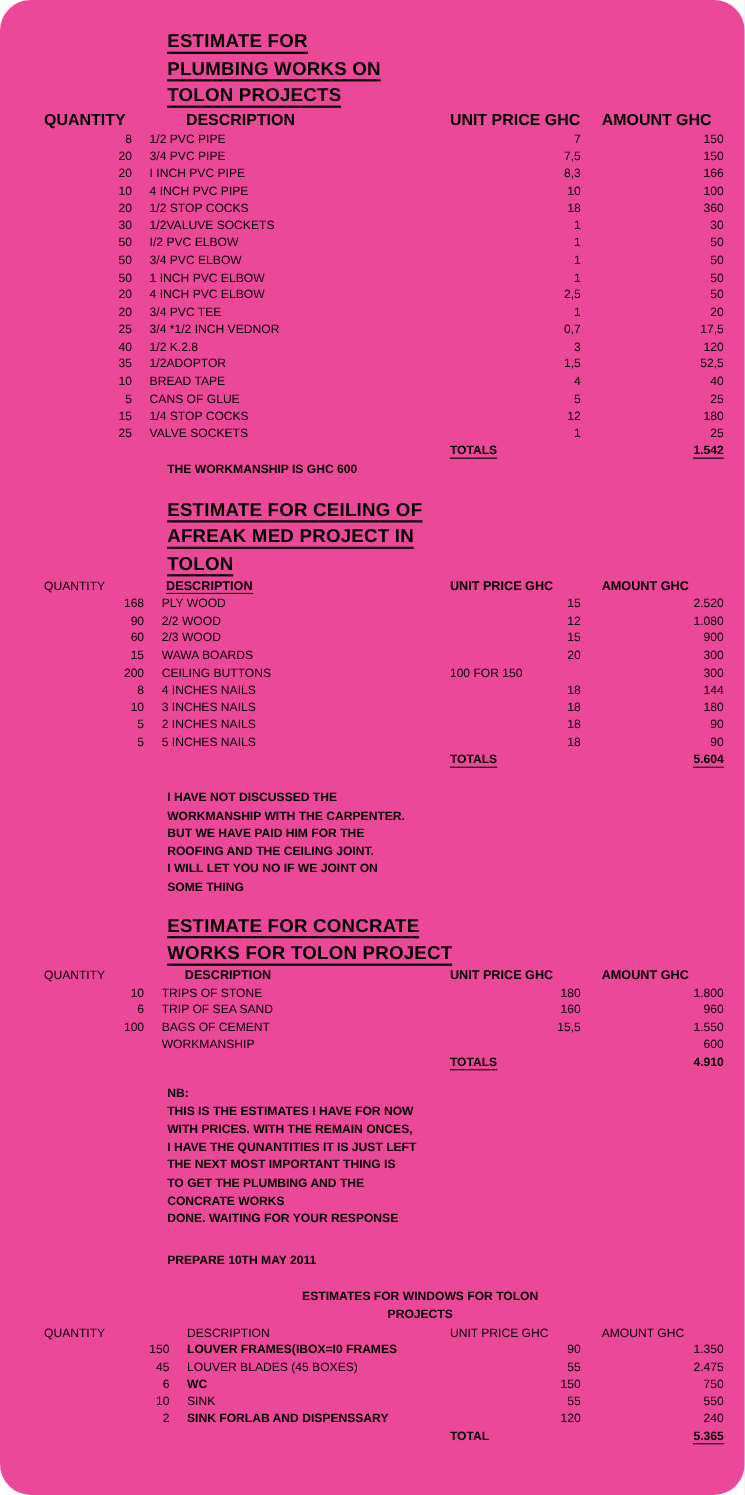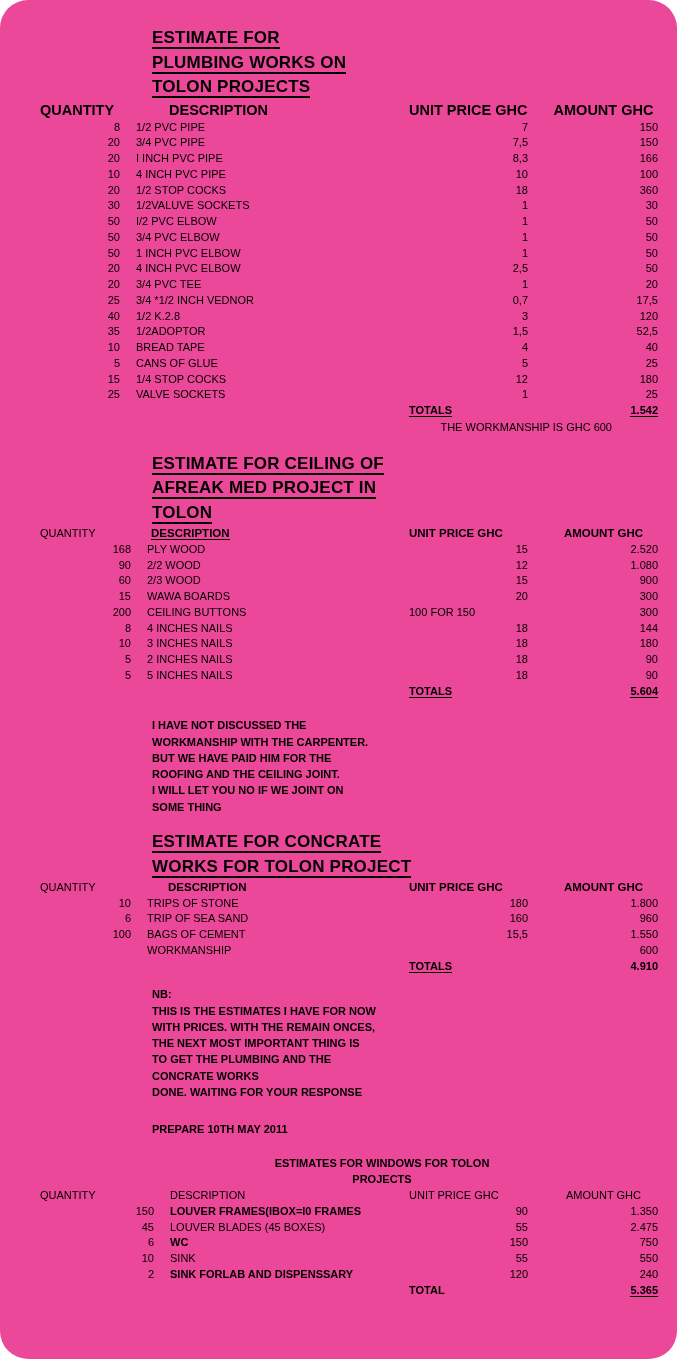--- a/index.html
+++ b/index.html
@@ -38,24 +38,24 @@
   .s1 .thead .hd{padding-left:33px;}
   .s2 .thead,.s3 .thead,.s4 .thead{height:16.5px;line-height:16.5px;font-size:11px;}
   .s2 .thead .hq,.s3 .thead .hq,.s4 .thead .hq{padding-left:40px;text-align:left;font-weight:normal;}
   .s2 .thead .hd,.s2 .thead .hu,.s2 .thead .ha,
   .s3 .thead .hd,.s3 .thead .hu,.s3 .thead .ha{font-weight:bold;font-size:11.5px;}
   .s4 .thead .hd,.s4 .thead .hu,.s4 .thead .ha{font-weight:normal;}
   .s2 .thead .hd{padding-left:4px;}
   .s3 .thead .hd{padding-left:21px;}
   .s4 .thead .hd{padding-left:0px;}
   .thead .hu{text-align:left;padding-left:7px;}
-  .thead .ha{text-align:center;padding-left:2px;}
+  .thead .ha{text-align:left;padding-left:2px;}
   
   .note-line{margin-left:152px;font-weight:bold;font-size:11px;line-height:16.3px;white-space:pre;}
-  .s1-note{margin-left:152px;font-weight:normal;font-size:11px;line-height:16px;text-align:right;}
+  .s1-note{margin-left:152px;font-weight:bold;font-size:11px;line-height:16px;}
   
   .m-s1-title{margin-top:26px;}
   .m-s2-title{margin-top:17px;}
   .m-notes{margin-top:18px;}
   .m-s3-title{margin-top:15px;}
   .m-nb{margin-top:12px;}
   .m-prepare{margin-top:21px;}
   .m-s4-title{margin-top:17px;text-align:center;}
 </style>
 </head>
@@ -321,20 +321,21 @@
           <div class="c unit left"><span class="b u1">TOTALS</span></div>
           <div class="c amount"><span class="b">4.910</span></div>
         </div>
       </div>
   </div>
 
   <div class="m-nb">
     <div class="note-line">NB:</div>
     <div class="note-line">THIS IS THE ESTIMATES I HAVE FOR NOW</div>
     <div class="note-line">WITH PRICES. WITH THE REMAIN ONCES,</div>
+    <div class="note-line">I HAVE THE QUNANTITIES IT IS JUST LEFT</div>
     <div class="note-line">THE NEXT MOST IMPORTANT THING IS</div>
     <div class="note-line">TO GET THE PLUMBING AND THE</div>
     <div class="note-line">CONCRATE WORKS</div>
     <div class="note-line">DONE. WAITING FOR YOUR RESPONSE</div>
   </div>
 
   <div class="note-line m-prepare">PREPARE 10TH MAY 2011</div>
 
   <div class="sec s4">
     <div class="title-sm m-s4-title">

